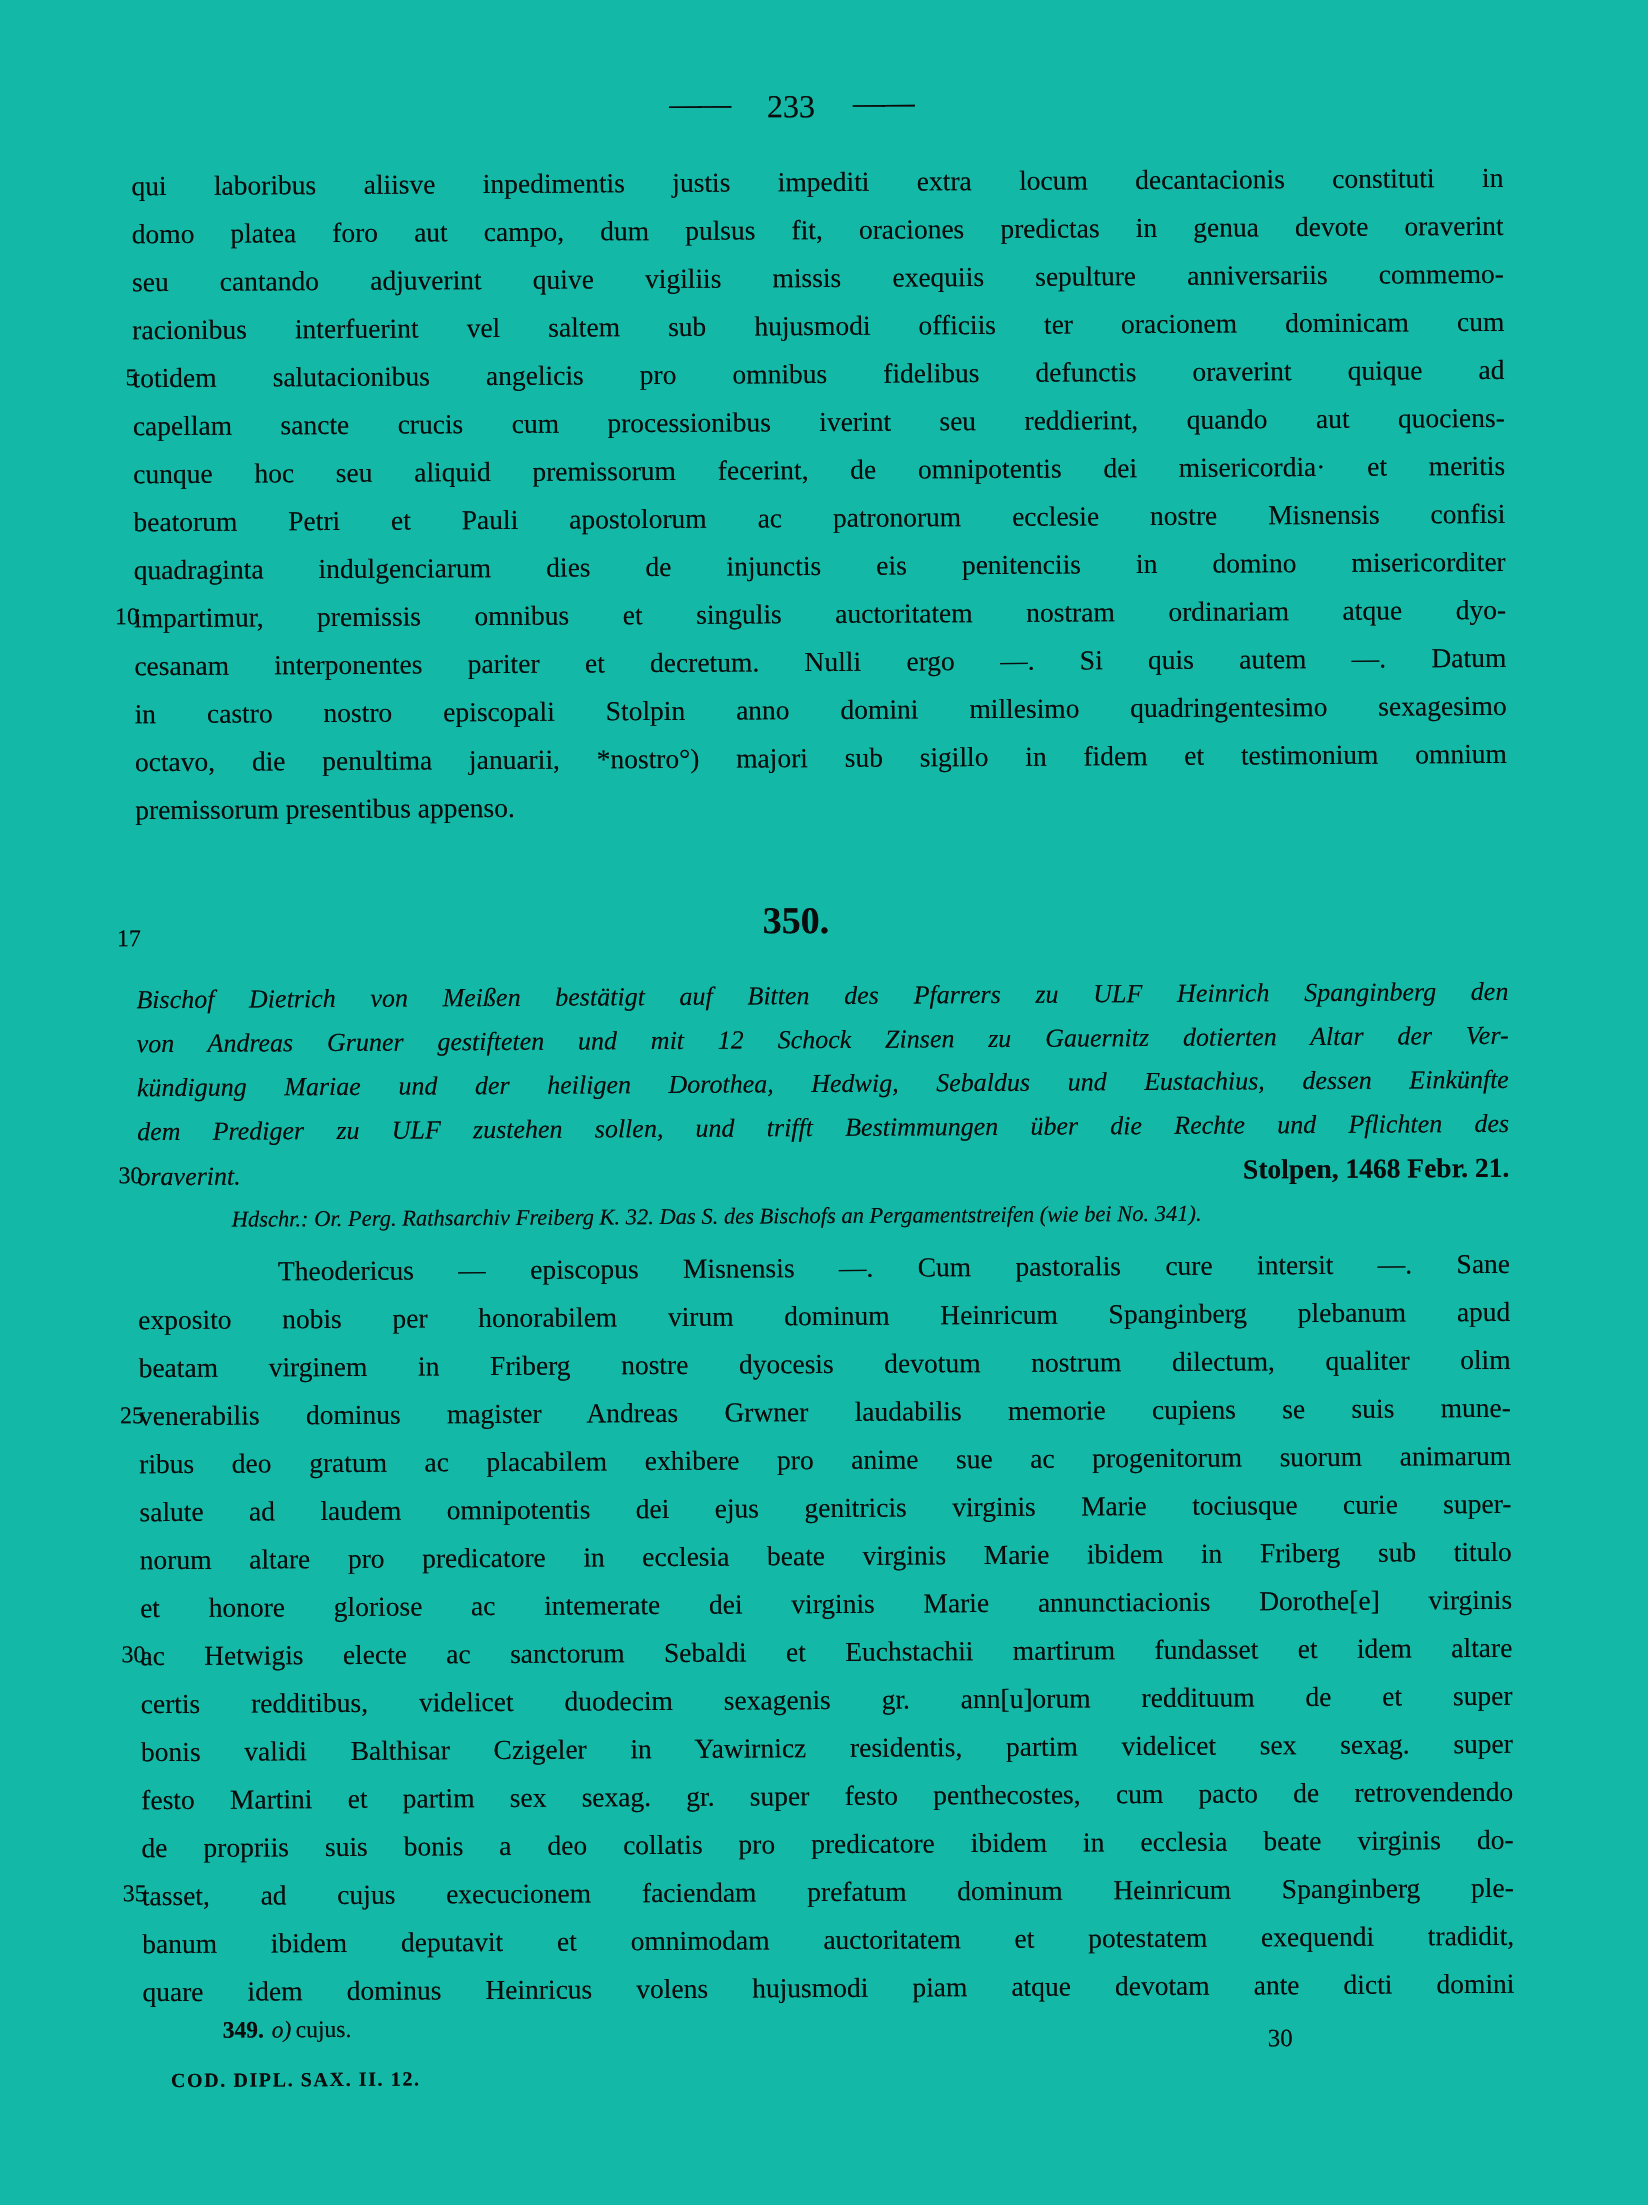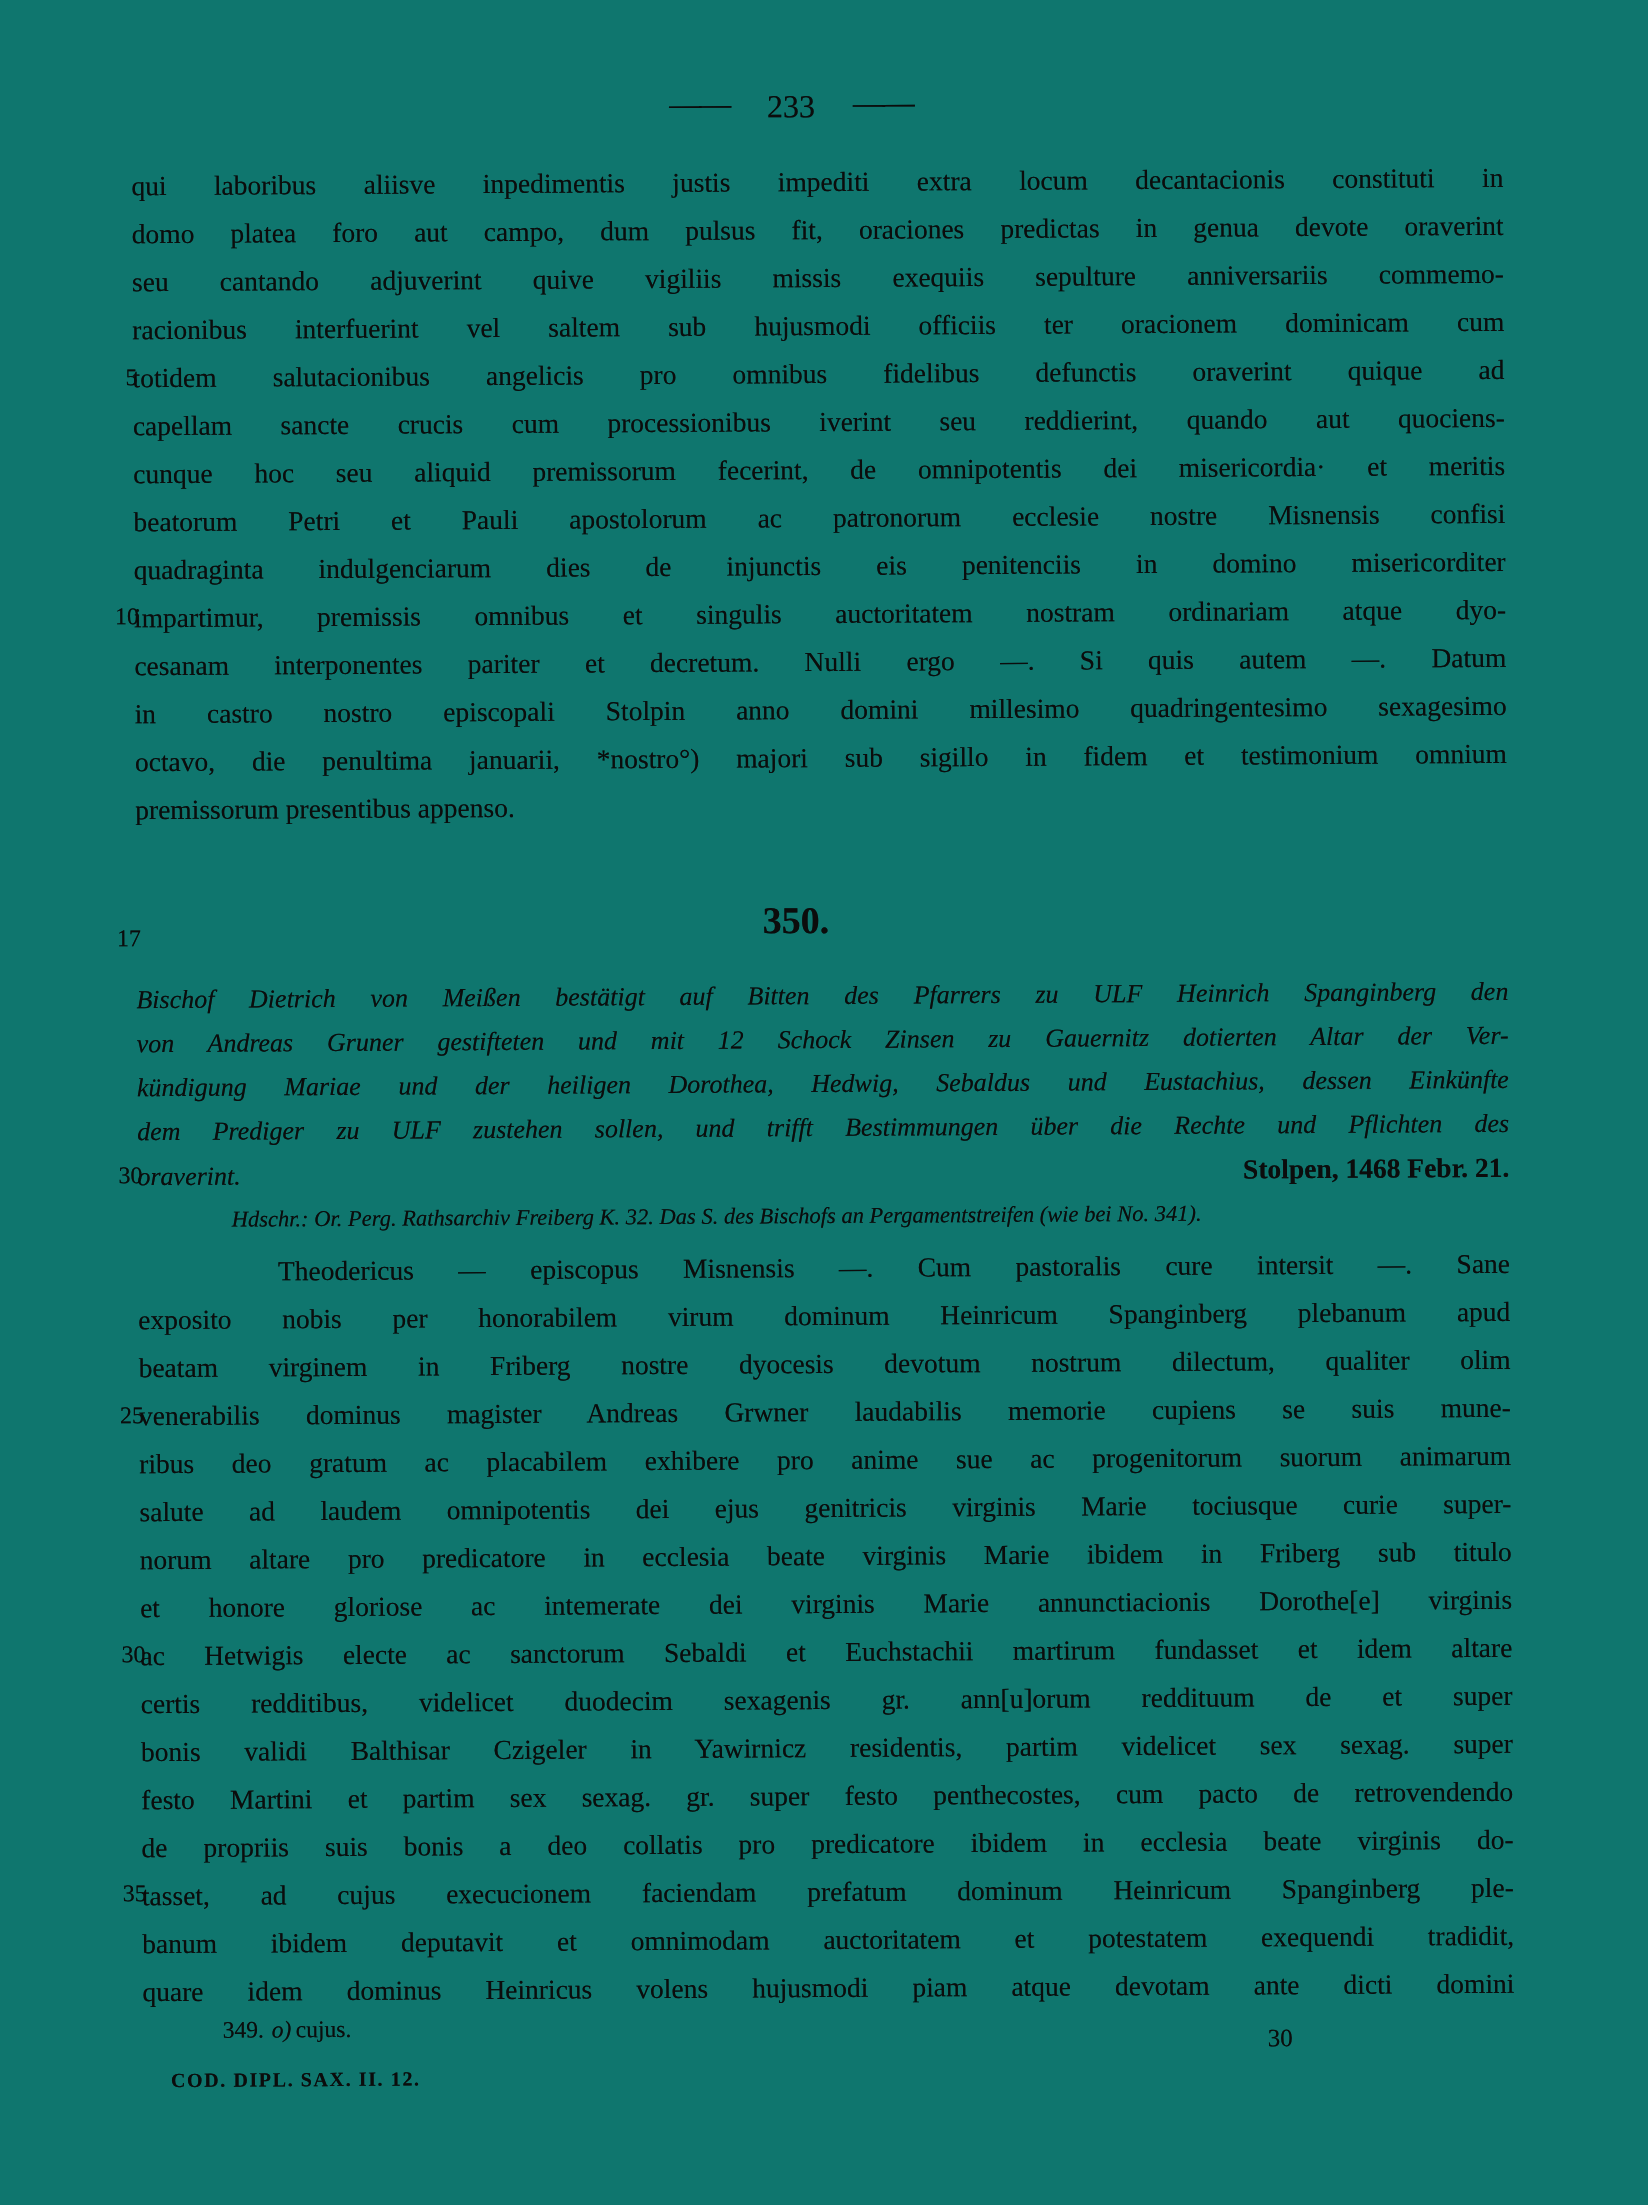--- a/index.html
+++ b/index.html
@@ -1,20 +1,20 @@
 <!DOCTYPE html>
 <html style="font-size:8.8px"><head>
 <meta charset="utf-8">
 <style>
   html, body { margin: 0; padding: 0; background: #ffffff; }
   .page {
     position: relative;
     width: 1649px;
     height: 2205px;
-    background: #0f766e;
+    background: #14b8a6;
     color: #0c0c0c;
     font-family: "Liberation Serif", "DejaVu Serif", serif;
     overflow: hidden;
   }
   .sheet {
     position: absolute;
     inset: 0;
     transform: rotate(-0.35deg);
     transform-origin: 50% 50%;
     text-shadow: 0 0 0.5px rgba(0,0,0,0.55);
@@ -97,21 +97,21 @@
   .mn-20 { top: 1149px; line-height: 44px; }
   .mn-25 { top: 1387px; }
   .mn-30 { top: 1626px; }
   .mn-35 { top: 1865px; }
   
   .footnote-row {
     position: absolute; left: 217px; top: 2010px;
     font-size: 23.6px; line-height: 33px;
     white-space: nowrap;
   }
-  .footnote-doc-number { font-weight: normal; }
+  .footnote-doc-number { font-weight: bold; }
   .footnote-marker { font-style: italic; padding: 0 4.4px 0 7.7px; }
   .series-imprint {
     position: absolute; left: 165px; top: 2063px;
     font-size: 20px; font-weight: bold;
     letter-spacing: 1.6px;
     line-height: 27.5px;
     white-space: nowrap;
   }
   .sheet-signature {
     position: absolute; left: 1262px; top: 2024px;

